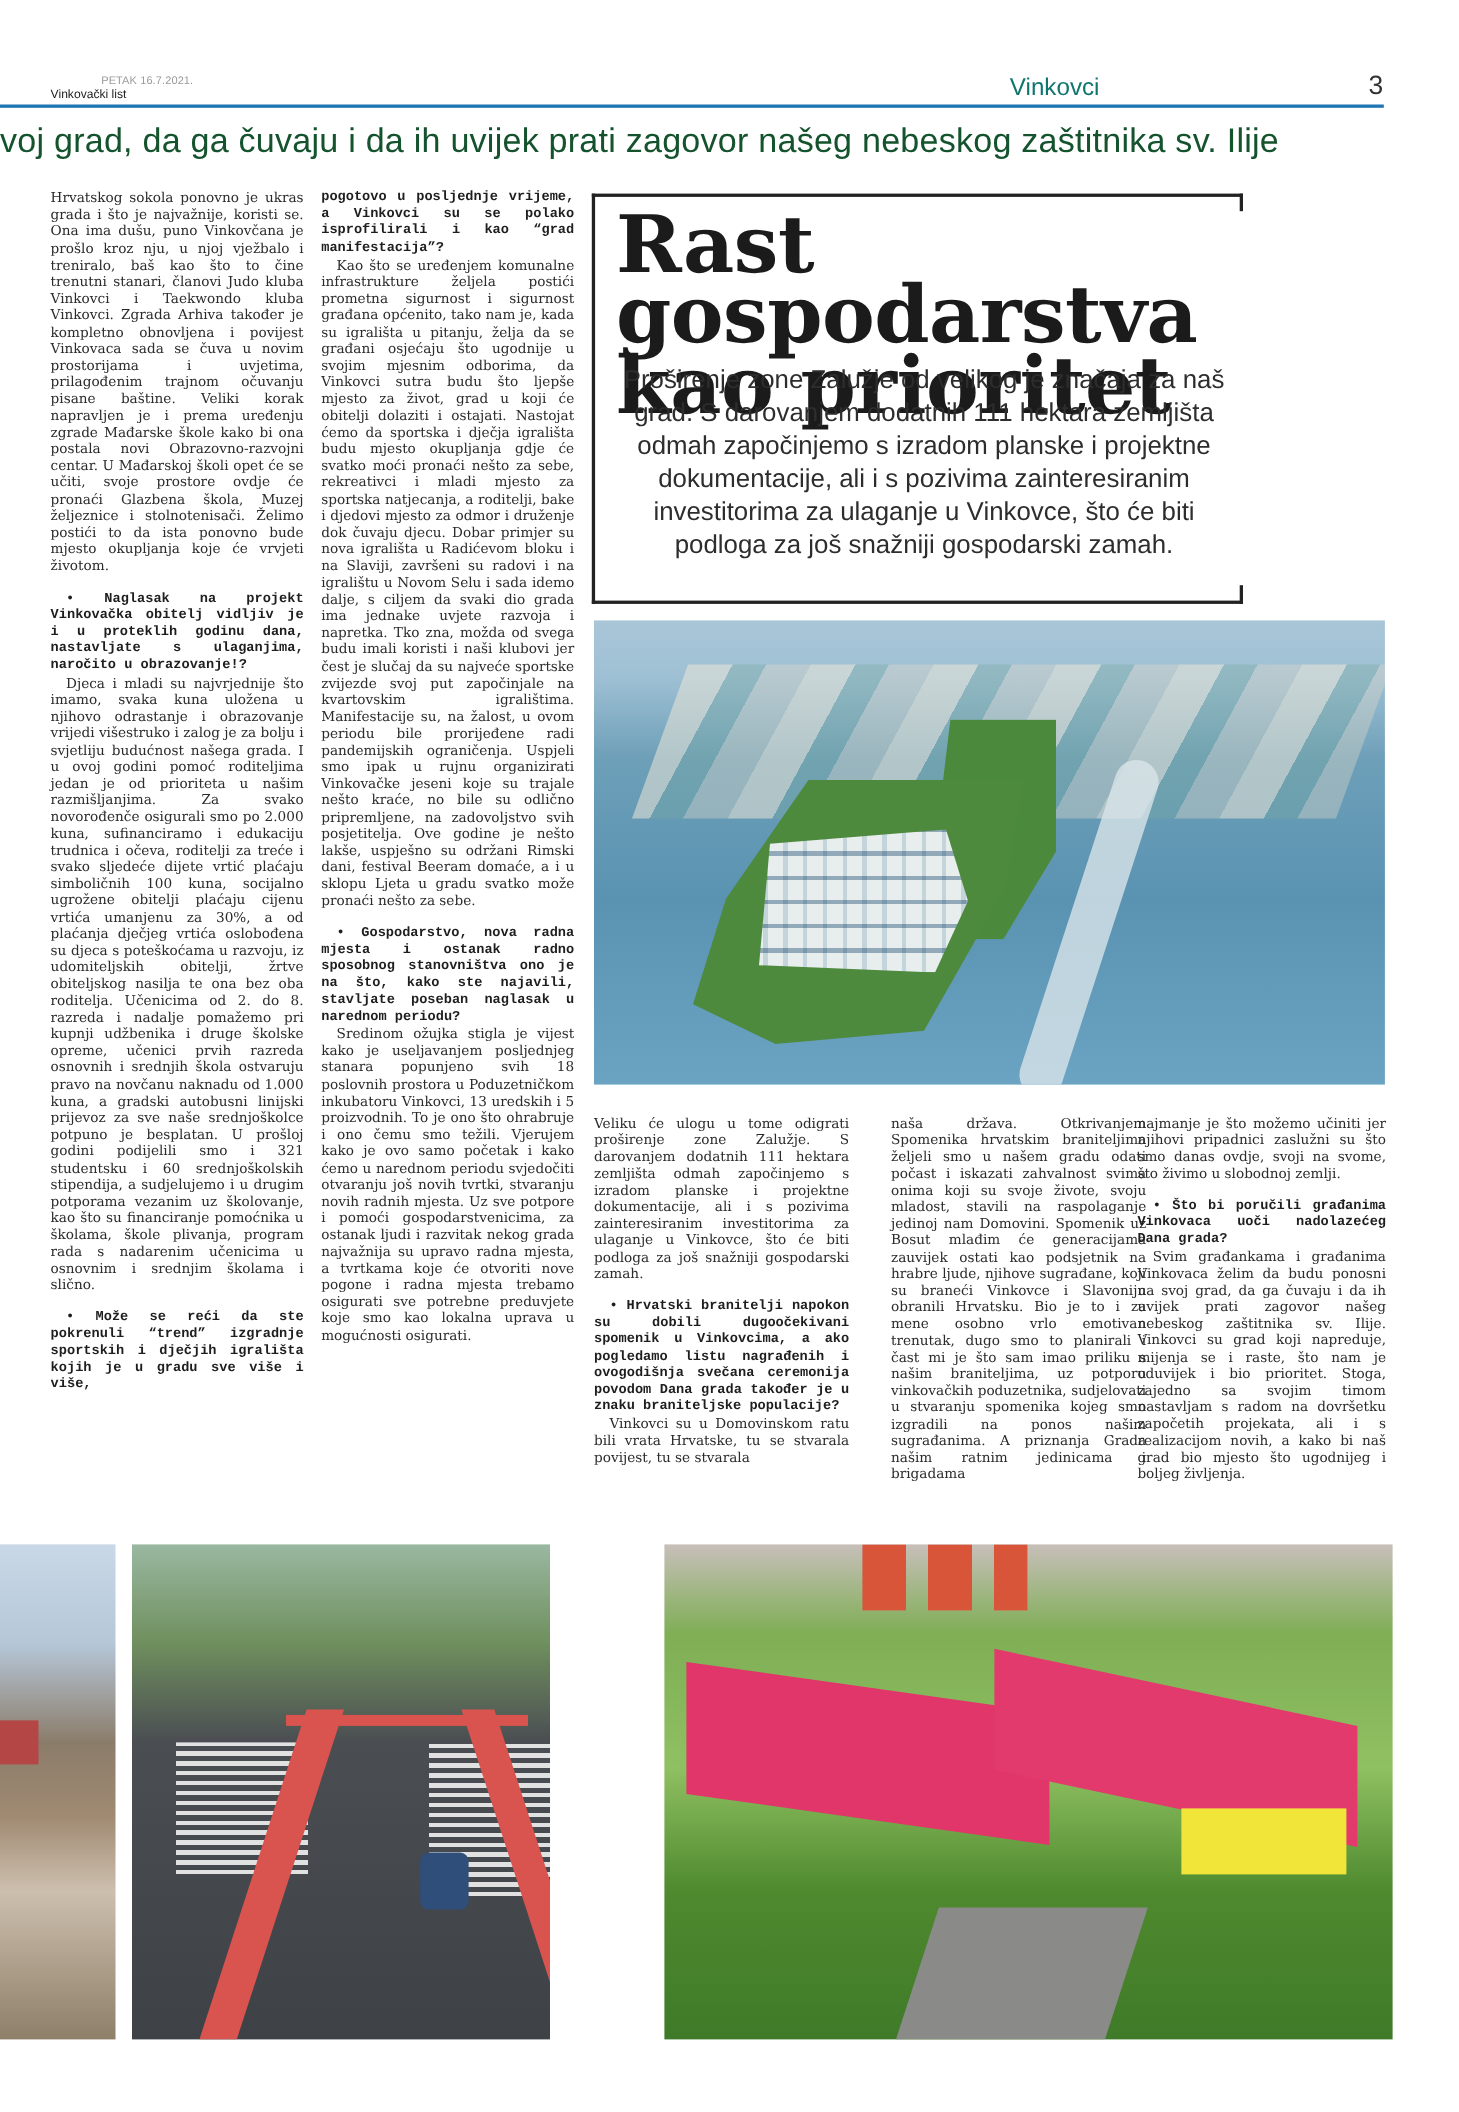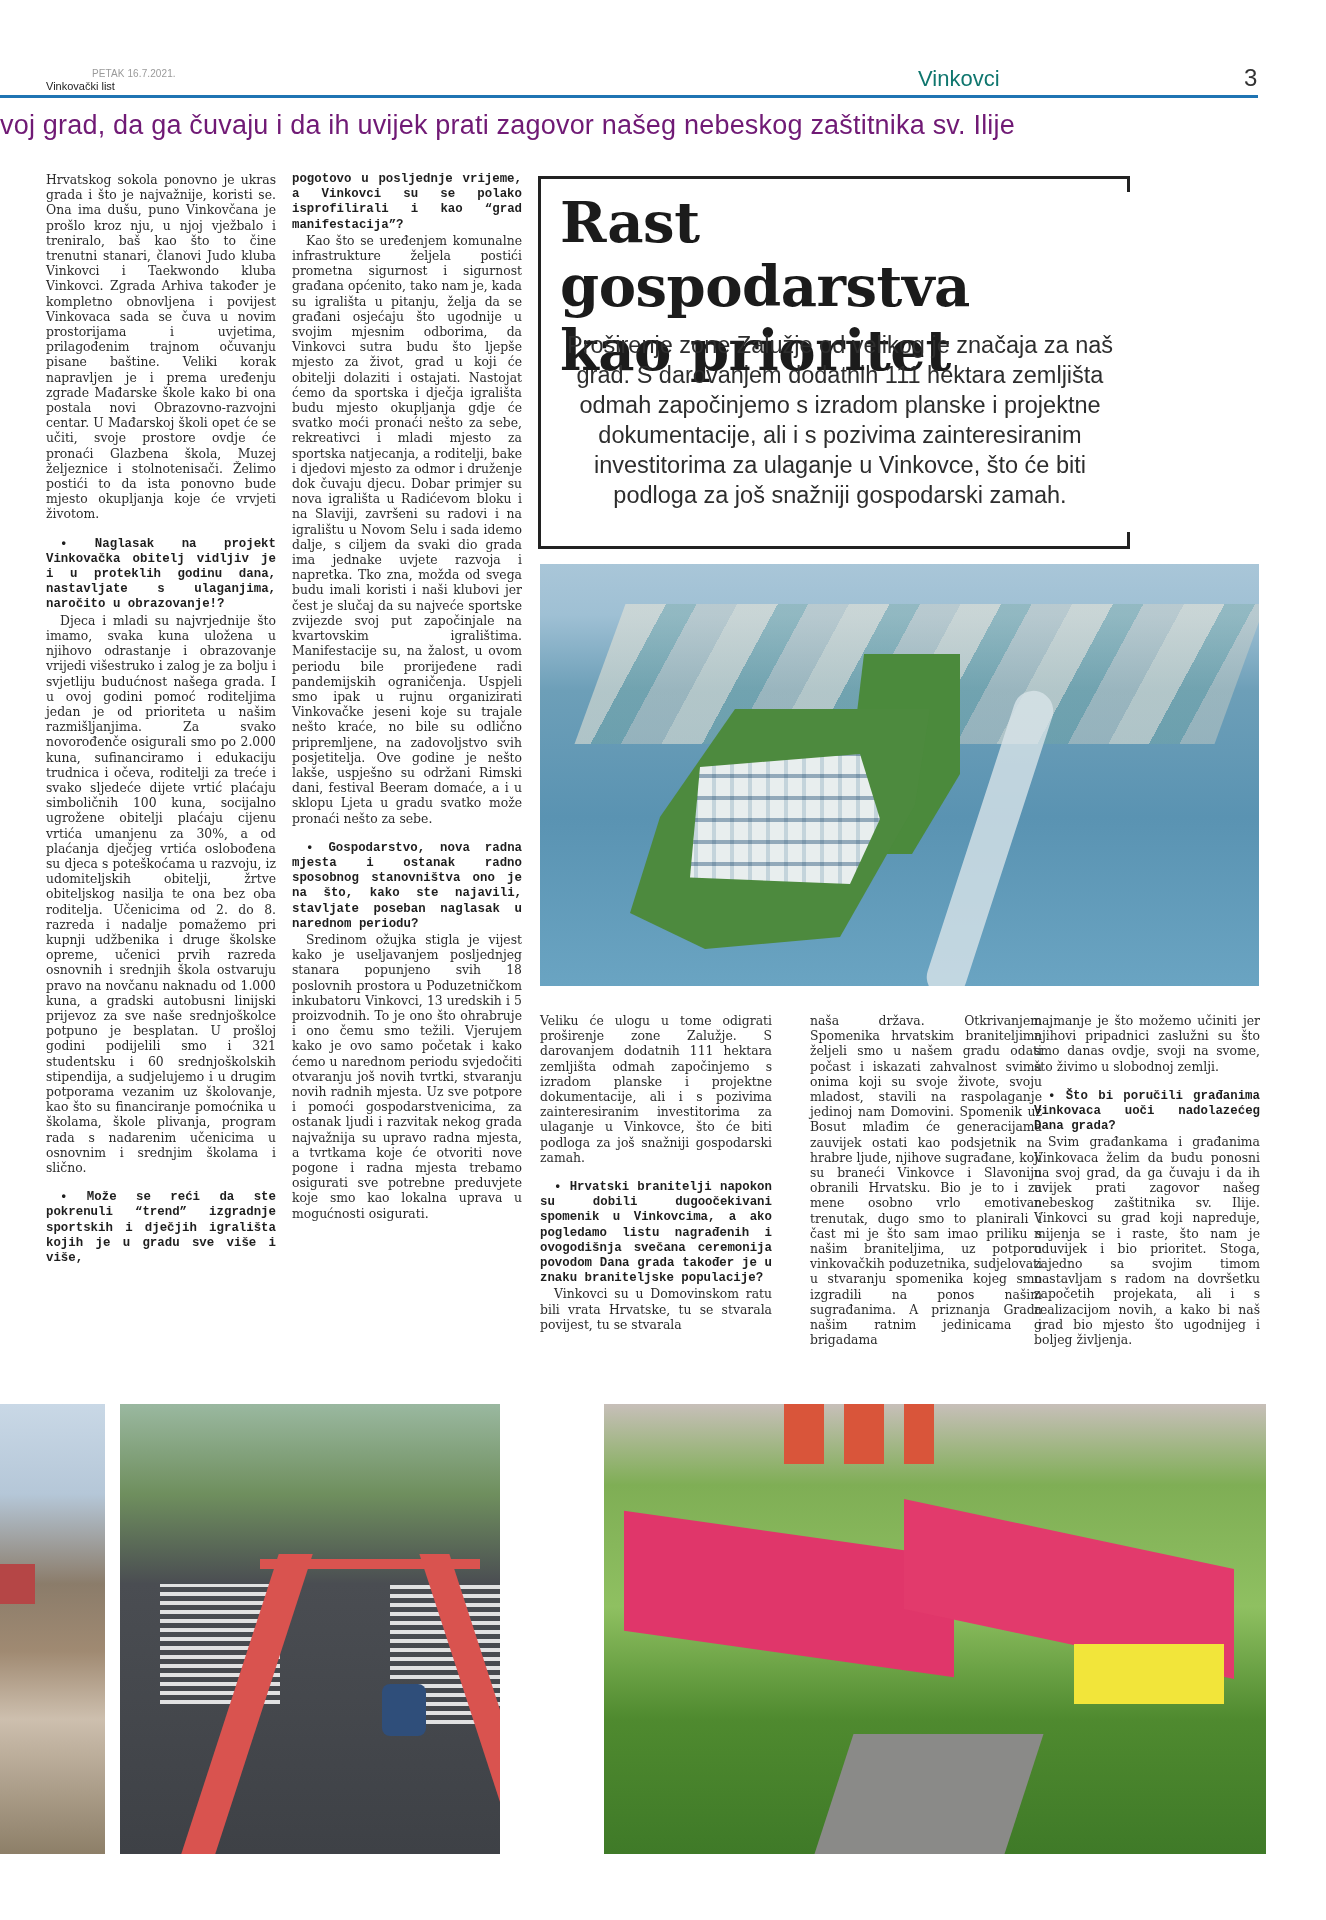--- a/index.html
+++ b/index.html
@@ -5,38 +5,38 @@
   * { box-sizing: border-box; margin: 0; padding: 0; }
   html, body { width: 1326px; height: 1920px; background: #ffffff; overflow: hidden; }
   body { position: relative; font-family: "DejaVu Serif", serif; color: #2a2a2a; }
 
   .hdr-date { position: absolute; left: 46px; top: 68px; font-family: "Liberation Sans", sans-serif; font-size: 10px; color: #9a9a9a; letter-spacing: 0.1px; padding-left: 46px; }
   .hdr-paper { position: absolute; left: 46px; top: 80px; font-family: Liberation Sans, sans-serif; font-size: 11px; color: #222; }
   .hdr-section { position: absolute; left: 918px; top: 66px; font-family: "Liberation Sans", sans-serif; font-size: 22px; color: #0f766e; }
   .hdr-page { position: absolute; left: 1244px; top: 64px; font-family: "Liberation Sans", sans-serif; font-size: 24px; color: #333; font-weight: 300; }
   .hdr-rule { position: absolute; left: 0; top: 95px; width: 1258px; height: 3px; background: #1f74b3; }
 
-  .pull-line { position: absolute; left: 0; top: 110px; width: 1326px; white-space: nowrap; font-family: "Liberation Sans", sans-serif; font-size: 27px; color: #701a75; letter-spacing: 0.2px; }
+  .pull-line { position: absolute; left: 0; top: 110px; width: 1326px; white-space: nowrap; font-family: "Liberation Sans", sans-serif; font-size: 31px; color: #14532d; letter-spacing: 0.2px; }
 
   .col { position: absolute; font-size: 12.4px; line-height: 15.2px; text-align: justify; hyphens: manual; color: #2b2b2b; }
   .col p { text-indent: 14px; }
   .col p.noind { text-indent: 0; }
   .col .q { font-weight: bold; text-indent: 14px; color: #1e1e1e; font-family: Liberation Mono, monospace; }
   .col .gap { height: 15px; }
 
   .c1 { left: 46px; top: 172px; width: 230px; }
   .c2 { left: 292px; top: 172px; width: 230px; }
   .c3 { left: 540px; top: 1013px; width: 232px; }
   .c4 { left: 786px; top: 1013px; width: 232px; margin-left: 24px; }
   .c5 { left: 1034px; top: 1013px; width: 226px; }
 
   .hl-box { position: absolute; left: 538px; top: 176px; width: 592px; height: 373px; border-left: 3px solid #222; border-top: 3px solid #222; border-bottom: 3px solid #222; }
   .hl-tick-top { position: absolute; left: 1127px; top: 176px; width: 3px; height: 16px; background: #222; }
   .hl-tick-bot { position: absolute; left: 1127px; top: 532px; width: 3px; height: 17px; background: #222; }
-  .hl-title { position: absolute; left: 560px; top: 190px; width: 560px; font-family: "DejaVu Serif", serif; font-weight: bold; font-size: 56px; line-height: 64px; color: #1b1b1b; letter-spacing: -0.5px; }
+  .hl-title { position: absolute; left: 560px; top: 190px; width: 560px; font-family: "DejaVu Serif", serif; font-weight: bold; font-size: 72px; line-height: 64px; color: #1b1b1b; letter-spacing: -0.5px; }
   .hl-lead { position: absolute; left: 560px; top: 330px; width: 560px; font-family: "Liberation Sans", sans-serif; font-size: 23.5px; line-height: 30px; color: #2d2d2d; text-align: center; }
 
   .img { position: absolute; overflow: hidden; }
   .img-zone { left: 540px; top: 564px; width: 719px; height: 422px; background: linear-gradient(180deg, #a9c6d8 0%, #9fc0d4 12%, #6d9fb8 30%, #5a93b2 60%, #6aa4c2 100%); }
   .img-zone .fields { position: absolute; left: 60px; top: 40px; width: 640px; height: 140px; background: repeating-linear-gradient(100deg, rgba(235,230,215,0.55) 0 40px, rgba(120,170,160,0.35) 40px 70px, rgba(220,215,200,0.4) 70px 110px); transform: skewX(-20deg); }
   .img-zone .island { position: absolute; left: 90px; top: 145px; width: 300px; height: 240px; background: #4d8a3e; clip-path: polygon(35% 0%, 100% 0%, 95% 40%, 70% 95%, 25% 100%, 0% 85%, 10% 45%); }
   .img-zone .island2 { position: absolute; left: 300px; top: 90px; width: 120px; height: 200px; background: #4b8a3c; clip-path: polygon(20% 0%, 100% 0%, 100% 60%, 60% 100%, 0% 100%); }
   .img-zone .bldgs { position: absolute; left: 140px; top: 190px; width: 200px; height: 130px; background: repeating-linear-gradient(90deg, #f1f4f8 0 14px, #cbd9e4 14px 18px), repeating-linear-gradient(0deg, transparent 0 18px, #9fb3c6 18px 22px); background-blend-mode: multiply; opacity: 0.95; clip-path: polygon(10% 10%, 90% 0%, 100% 50%, 85% 100%, 5% 95%); }
   .img-zone .river { position: absolute; left: 430px; top: 120px; width: 40px; height: 320px; background: #d8e3e8; transform: rotate(18deg); border-radius: 20px; opacity: 0.8; }
 

